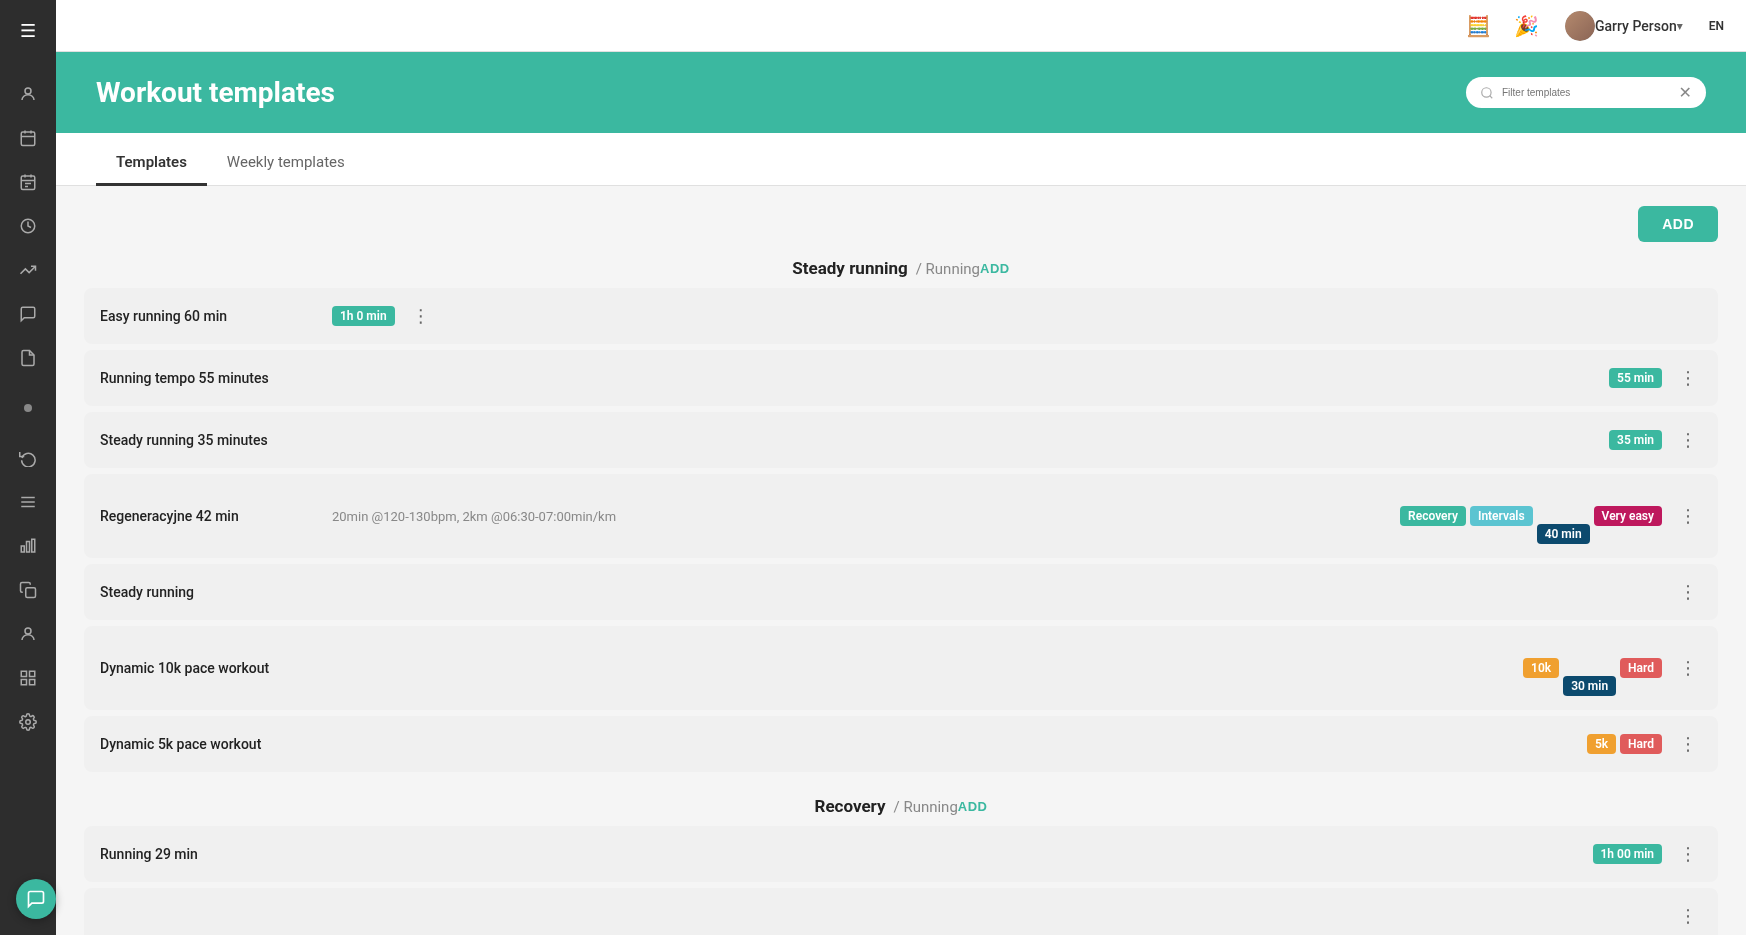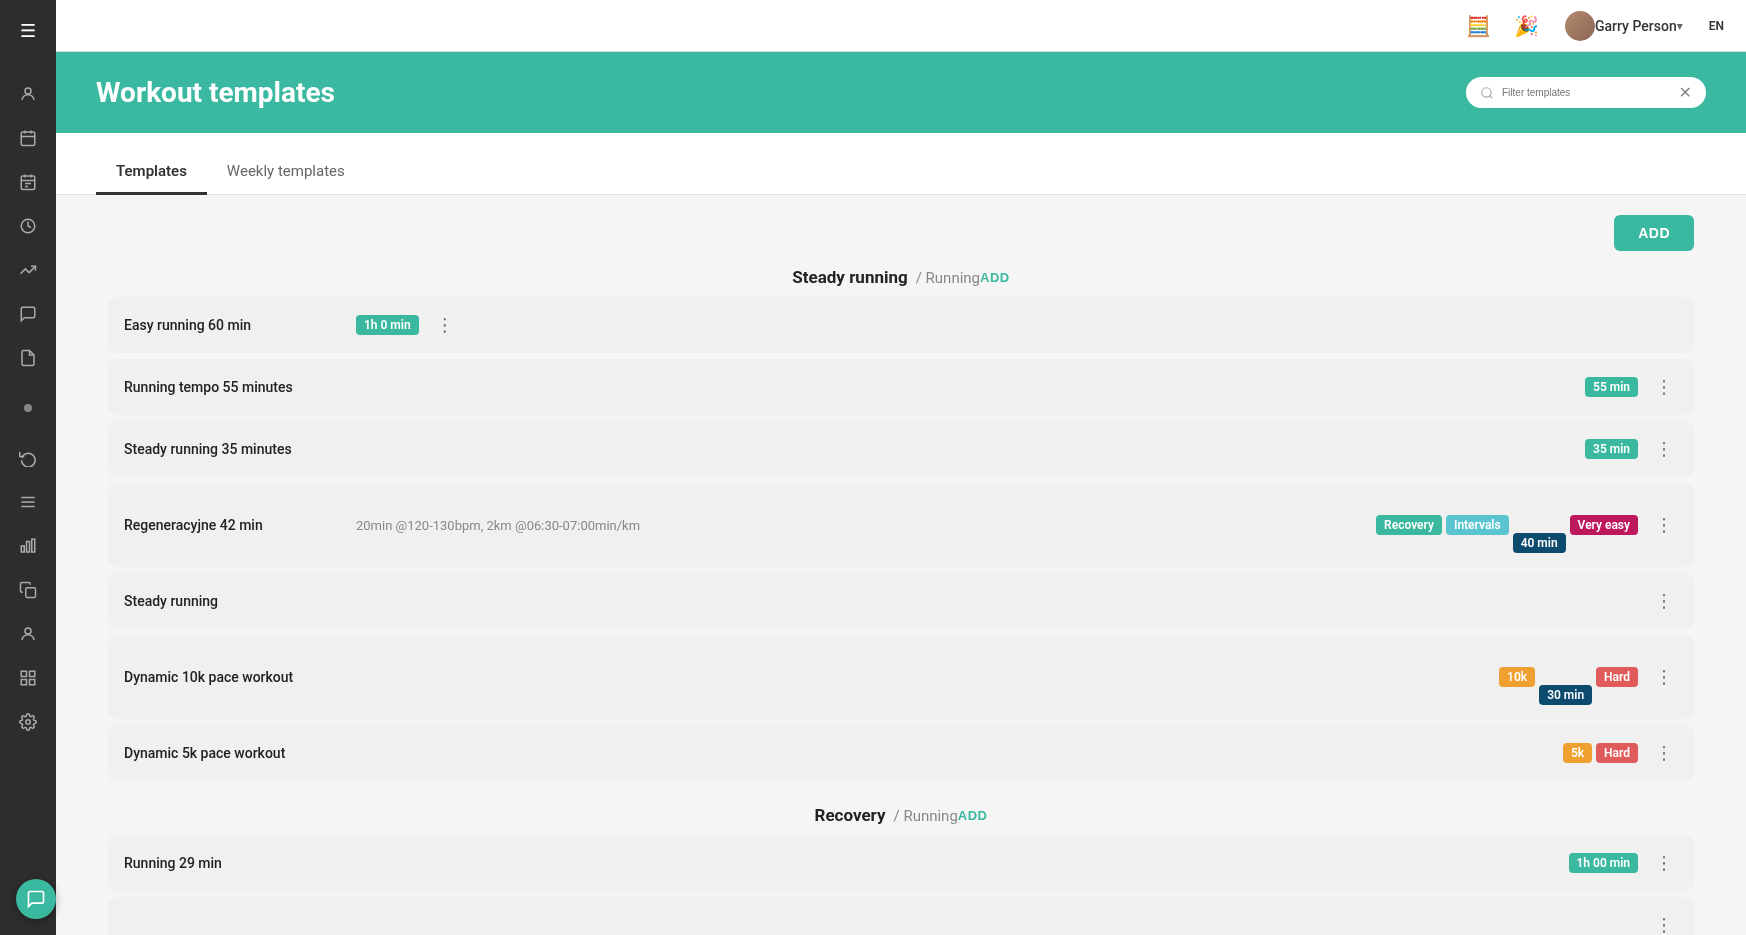--- a/index.html
+++ b/index.html
@@ -121,38 +121,38 @@
 
     
     .tabs {
       background: #fff;
       display: flex;
       padding: 0 40px;
       border-bottom: 1px solid #e0e0e0;
       flex-shrink: 0;
     }
     .tab {
-      padding: 29px 20px 12px;
+      padding: 20px 20px 12px;
       font-size: 15px;
       color: #666;
       cursor: pointer;
       border-bottom: 3px solid transparent;
       margin-bottom: -1px;
     }
     .tab.active {
       color: #333;
       font-weight: 600;
       border-bottom-color: #333;
     }
 
     
     .content {
       flex: 1;
       overflow-y: auto;
-      padding: 20px 52px;
+      padding: 20px 28px;
       background: #f5f5f5;
     }
 
     
     .top-add-row {
       display: flex;
       justify-content: flex-end;
       margin-bottom: 16px;
     }
     .btn-add-main {

